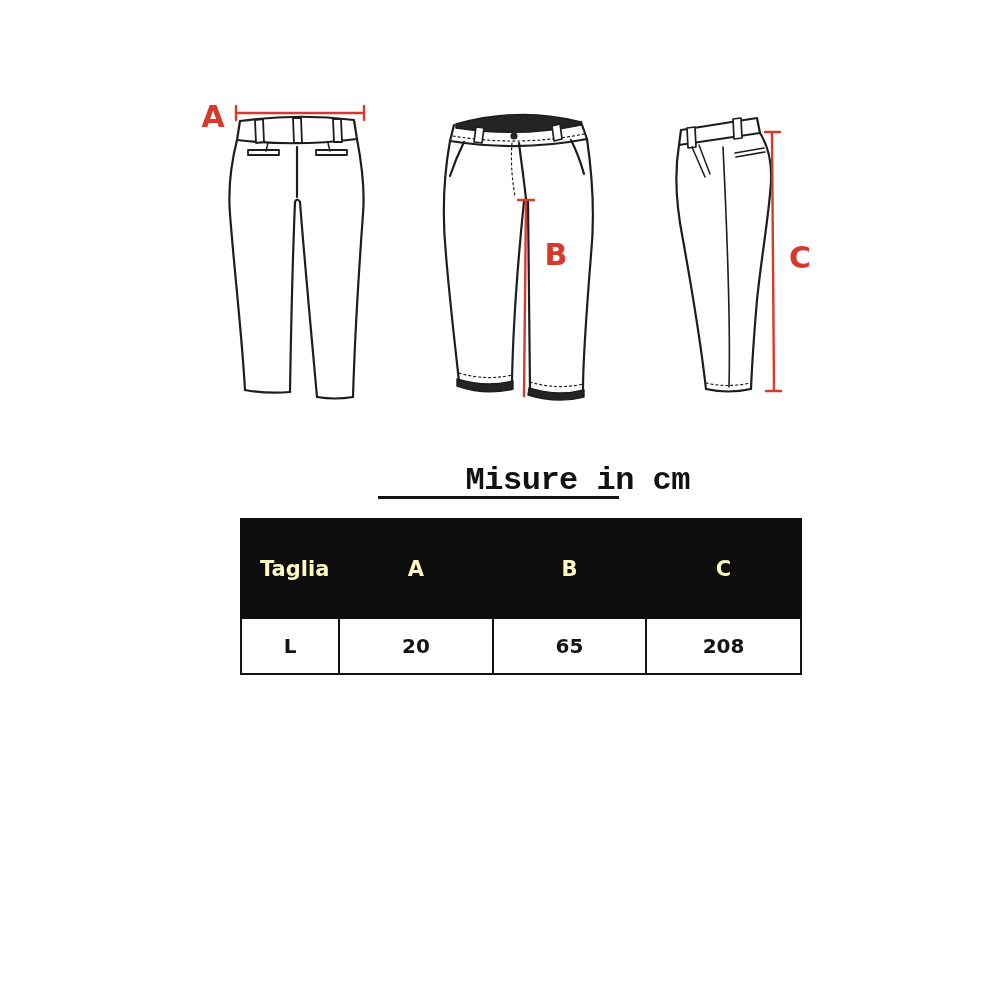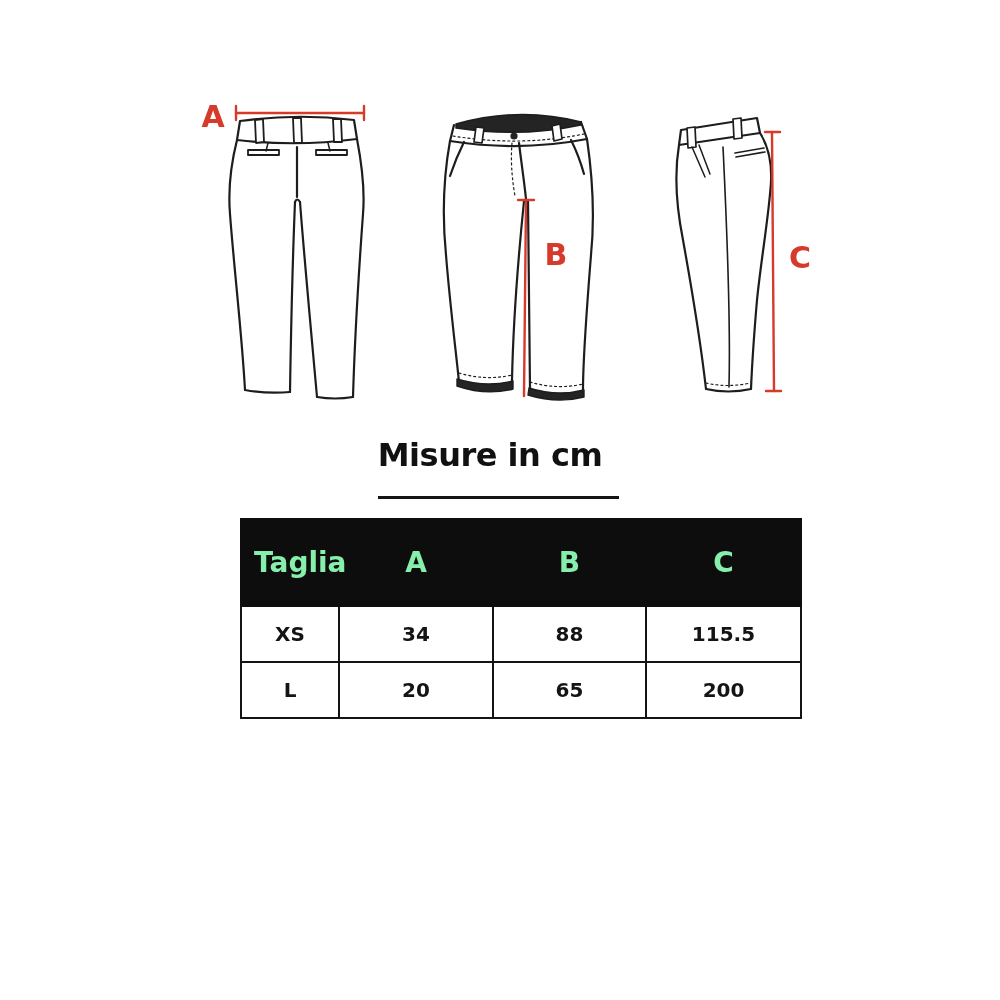--- a/index.html
+++ b/index.html
@@ -9,34 +9,34 @@
   }
   .art{position:absolute;left:0;top:0;width:1000px;height:1000px;}
   .measure-label{
     position:absolute;color:#d63a2b;font-weight:bold;font-size:30px;line-height:1;
     width:30px;text-align:center;user-select:none;
   }
   #label-a{left:198px;top:102px;}
   #label-b{left:541px;top:240px;}
   #label-c{left:785px;top:243px;}
   .chart-title{
-    position:absolute;left:290px;top:436px;width:400px;margin:0;
-    text-align:center;font-size:32px;font-weight:bold;letter-spacing:-0.5px;color:#111;
+    position:absolute;left:290px;top:462px;width:400px;margin:0;
+    text-align:right;font-size:32px;font-weight:bold;letter-spacing:-0.5px;color:#111;font-family:Liberation Mono, monospace;
   }
   .title-underline{
     position:absolute;left:378px;top:496px;width:241px;height:3px;background:#141414;
   }
   table.size-table{
     position:absolute;left:240px;top:518px;width:560px;
     border-collapse:collapse;table-layout:fixed;
     border:2px solid #141414;
   }
   table.size-table th{
-    background:#0d0d0d;color:#86efac;height:61px;font-size:28px;font-weight:bold;
-    border:2px solid #0d0d0d;text-align:center;padding:12px;
+    background:#0d0d0d;color:#fef9c3;height:61px;font-size:21px;font-weight:bold;
+    border:2px solid #0d0d0d;text-align:center;padding:18px;
   }
   table.size-table td{
     background:#ffffff;color:#141414;height:54px;font-size:20px;font-weight:bold;
     border:2px solid #141414;text-align:center;padding:0;
   }
 </style>
 </head>
 <body>
 
 <div class="canvas">
@@ -132,27 +132,21 @@
     <thead>
       <tr>
         <th>Taglia</th>
         <th>A</th>
         <th>B</th>
         <th>C</th>
       </tr>
     </thead>
     <tbody>
       <tr>
-        <td>XS</td>
-        <td>34</td>
-        <td>88</td>
-        <td>115.5</td>
-      </tr>
-      <tr>
         <td>L</td>
         <td>20</td>
         <td>65</td>
-        <td>200</td>
+        <td>208</td>
       </tr>
     </tbody>
   </table>
 
 </div>
 
 </body></html>

